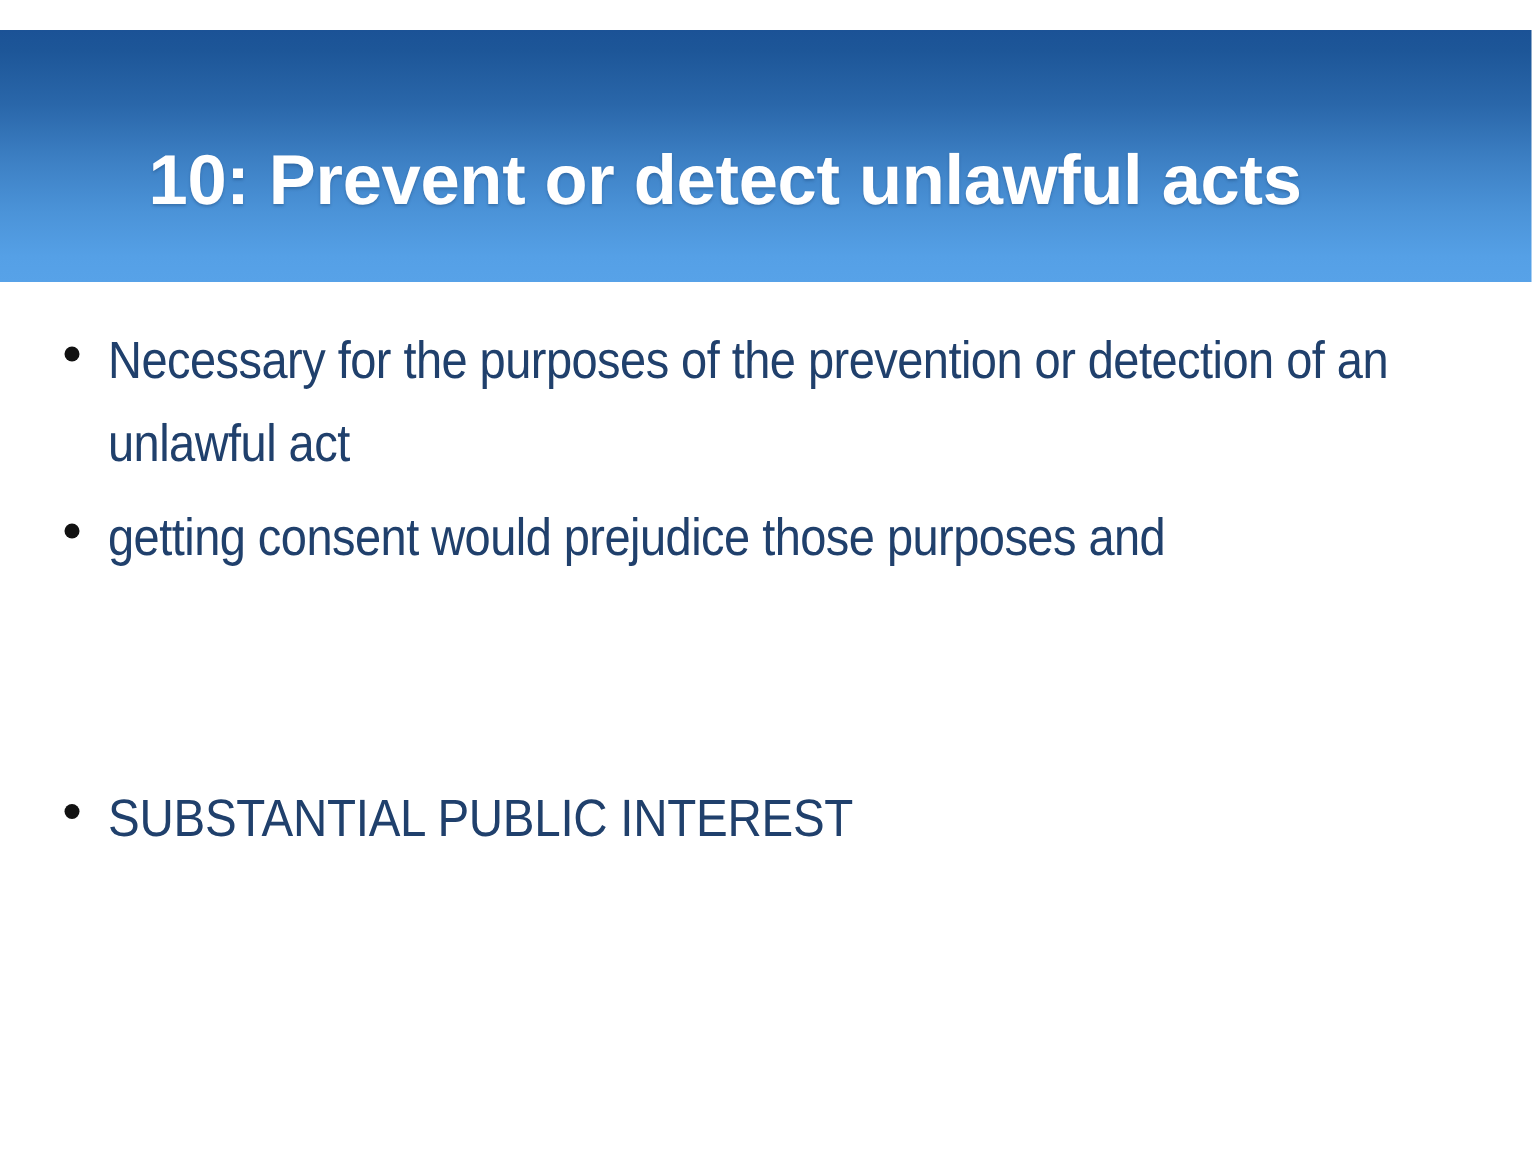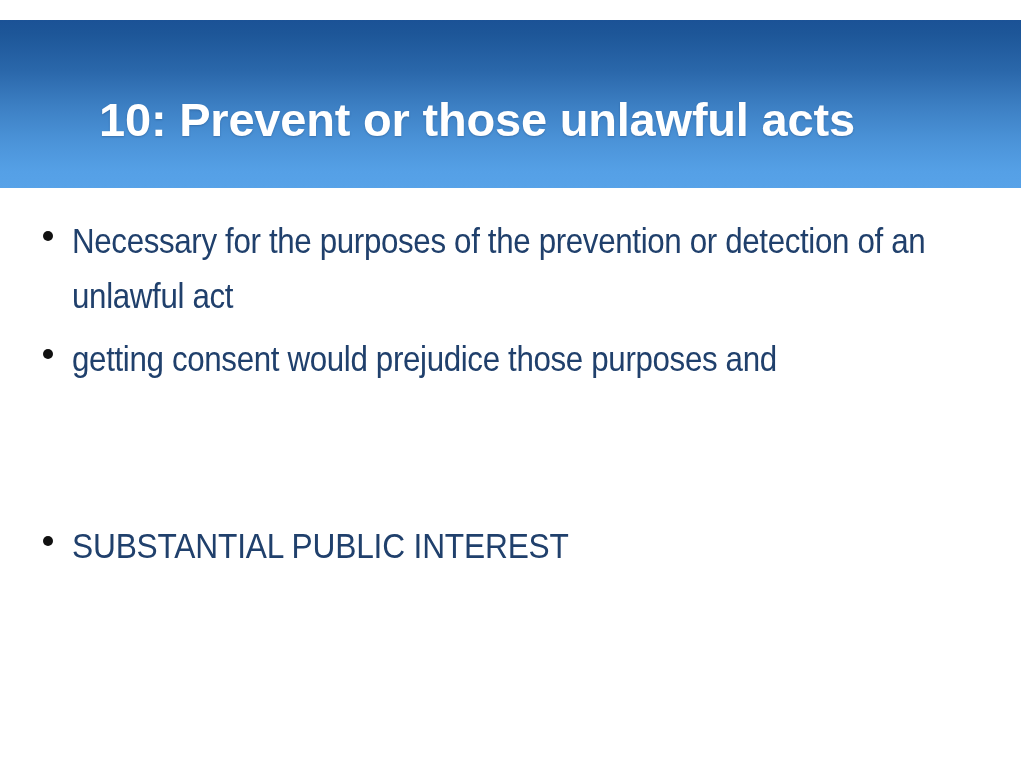--- a/index.html
+++ b/index.html
@@ -104,21 +104,21 @@
   #bullet-3 .bullet-marker { top: 18px; }
   #bullet-3 .bullet-text { letter-spacing: -0.2px; transform: scaleX(0.905); }
 
 </style>
 </head>
 <body>
 
 <div class="slide">
 
   <div class="title-banner">
-    <div class="title-text">10: Prevent or those unlawful acts</div>
+    <div class="title-text">10: Prevent or detect unlawful acts</div>
   </div>
 
   <div class="body-area">
 
     <div class="bullet-row" id="bullet-0">
       <span class="bullet-marker"></span>
       <span class="bullet-text">Necessary for the purposes of the prevention or detection of an unlawful act</span>
     </div>
 
     <div class="bullet-row" id="bullet-1">

